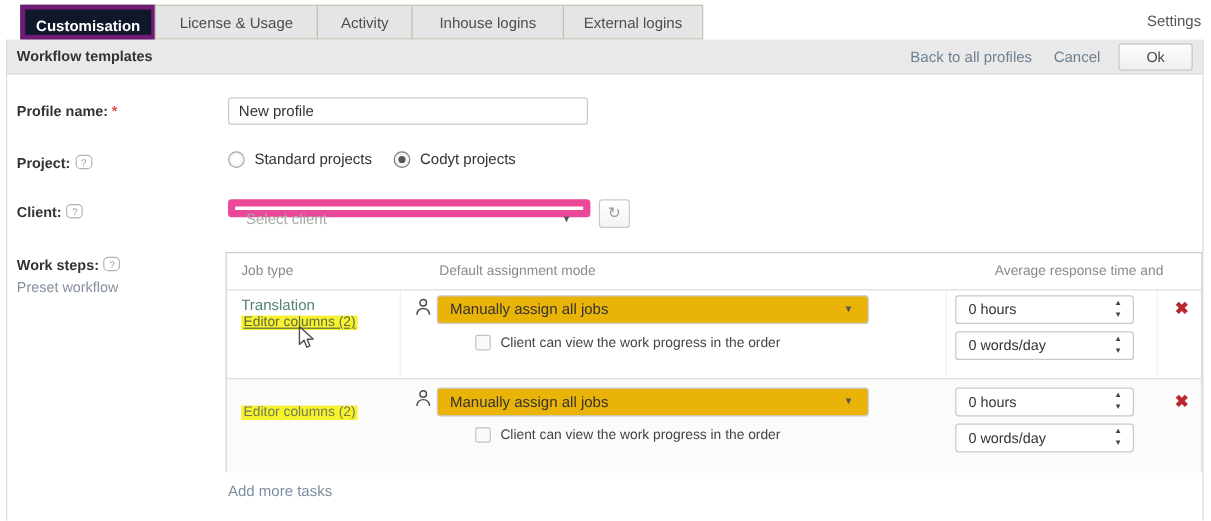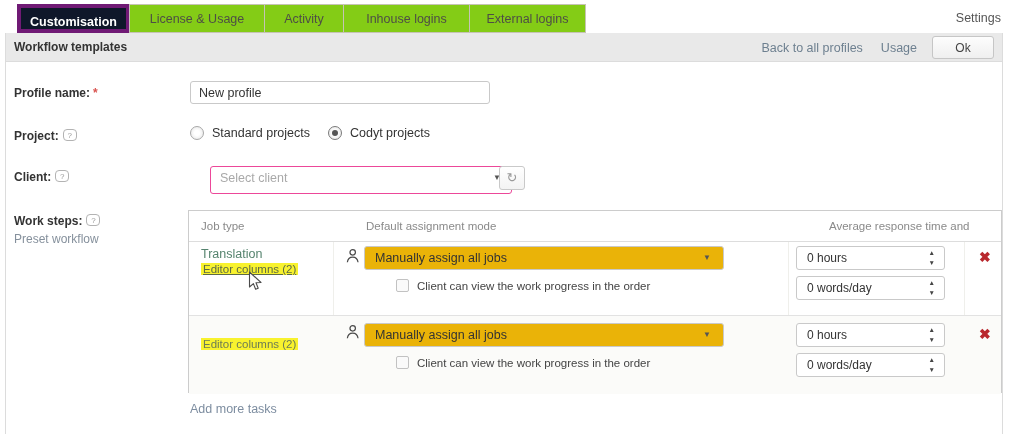--- a/index.html
+++ b/index.html
@@ -3,21 +3,21 @@
 <meta charset="utf-8">
 <style>
   * { box-sizing: border-box; margin: 0; padding: 0; }
   html,body { background:#fff; }
   body { font-family: "Liberation Sans", sans-serif; }
   #screen { position:relative; width:1009px; height:434px; background:#fff; overflow:hidden; }
 
   
   .tabstrip { position:absolute; left:5px; top:4px; height:29px; display:flex; }
   .tab { height:29px; line-height:28px; text-align:center; font-size:12.5px; color:#4e4e46;
-         background:#84cc16; border:1px solid #c6c3b5; margin-left:-1px; cursor:default; }
+         background:#e5e5e5; border:1px solid #c6c3b5; margin-left:-1px; cursor:default; }
   .tab.active { background:#0f172a; color:#fff; font-weight:bold; border:4px solid #701a75; margin-left:12px; }
   .t0{width:113px} .t1{width:136px} .t2{width:80px} .t3{width:127px} .t4{width:117px}
   .settings-label { position:absolute; right:8px; top:11px; font-size:12.5px; color:#555; }
 
   
   .headerbar { position:absolute; left:5px; top:33px; width:998px; height:29px; background:#e9e9e9;
                border-bottom:1px solid #dcdcdc; }
   .headerbar .title { position:absolute; left:9px; top:0; line-height:29px; font-size:12px; font-weight:bold; color:#333; }
   .header-actions { position:absolute; right:9px; top:0; height:29px; display:flex; align-items:center; }
   .hlink { font-size:12.5px; color:#6e8090; margin-left:18px; cursor:pointer; }
@@ -40,22 +40,22 @@
   .textinput { position:absolute; left:190px; top:81px; width:300px; height:23px; border:1px solid #c9c9c9;
                border-radius:3px; padding:0 8px; font-size:12.5px; color:#333; font-family:"Liberation Sans",sans-serif; }
 
   .radio-group { position:absolute; left:190px; top:126px; display:flex; align-items:center; font-size:12.5px; color:#333; }
   .radio { width:14px; height:14px; border-radius:50%; border:1px solid #a8a8a8;
            background:radial-gradient(#fff 30%, #e3e3e3); margin-right:8px; position:relative; }
   .radio.sel { border-color:#7a7a7a; }
   .radio.sel::after { content:""; position:absolute; left:3px; top:3px; width:6px; height:6px; border-radius:50%; background:#555; }
   .radio-label { margin-right:18px; }
 
-  .combo { position:absolute; left:190px; top:166px; width:302px; height:28px; border:1px solid #ec4899;
-           border-radius:3px; background:#fff; cursor:pointer;margin-left:20px; }
+  .combo { position:absolute; left:190px; top:166px; width:302px; height:15px; border:6px solid #ec4899;
+           border-radius:3px; background:#fff; cursor:pointer; }
   .combo .ph { position:absolute; left:9px; top:0; line-height:22px; font-size:12.5px; color:#a9a9a9; }
   .combo .arr { position:absolute; right:10px; top:0; line-height:22px; font-size:8px; color:#555; }
   .refreshbtn { position:absolute; left:499px; top:166px; width:26px; height:24px; border:1px solid #c9c9c9;
                 border-radius:3px; background:linear-gradient(#fff,#f3f3f3); font-size:13px; color:#9a9a9a;
                 text-align:center; line-height:22px; cursor:pointer; }
 
   
   .wtable { position:absolute; left:188px; top:210px; width:814px; height:183px; border:1px solid #ccc; background:#fff; }
   .thead { position:absolute; left:0; top:0; width:100%; height:31px; border-bottom:1px solid #ddd; }
   .th { position:absolute; top:0; line-height:31px; font-size:11.5px; color:#8a8a8a; }
@@ -101,21 +101,21 @@
     <div class="tab t2">Activity</div>
     <div class="tab t3">Inhouse logins</div>
     <div class="tab t4">External logins</div>
   </div>
   <div class="settings-label">Settings</div>
 
   <div class="headerbar">
     <div class="title">Workflow templates</div>
     <div class="header-actions">
       <span class="hlink">Back to all profiles</span>
-      <span class="hlink">Usage</span>
+      <span class="hlink">Cancel</span>
       <button class="okbtn">Ok</button>
     </div>
   </div>
   <div class="panel-l"></div>
   <div class="panel-r"></div>
 
   <div class="flabel" style="top:86px;">
     <span>Profile name:</span><span class="req">*</span>
   </div>
   <input class="textinput" type="text" value="New profile" style="">

